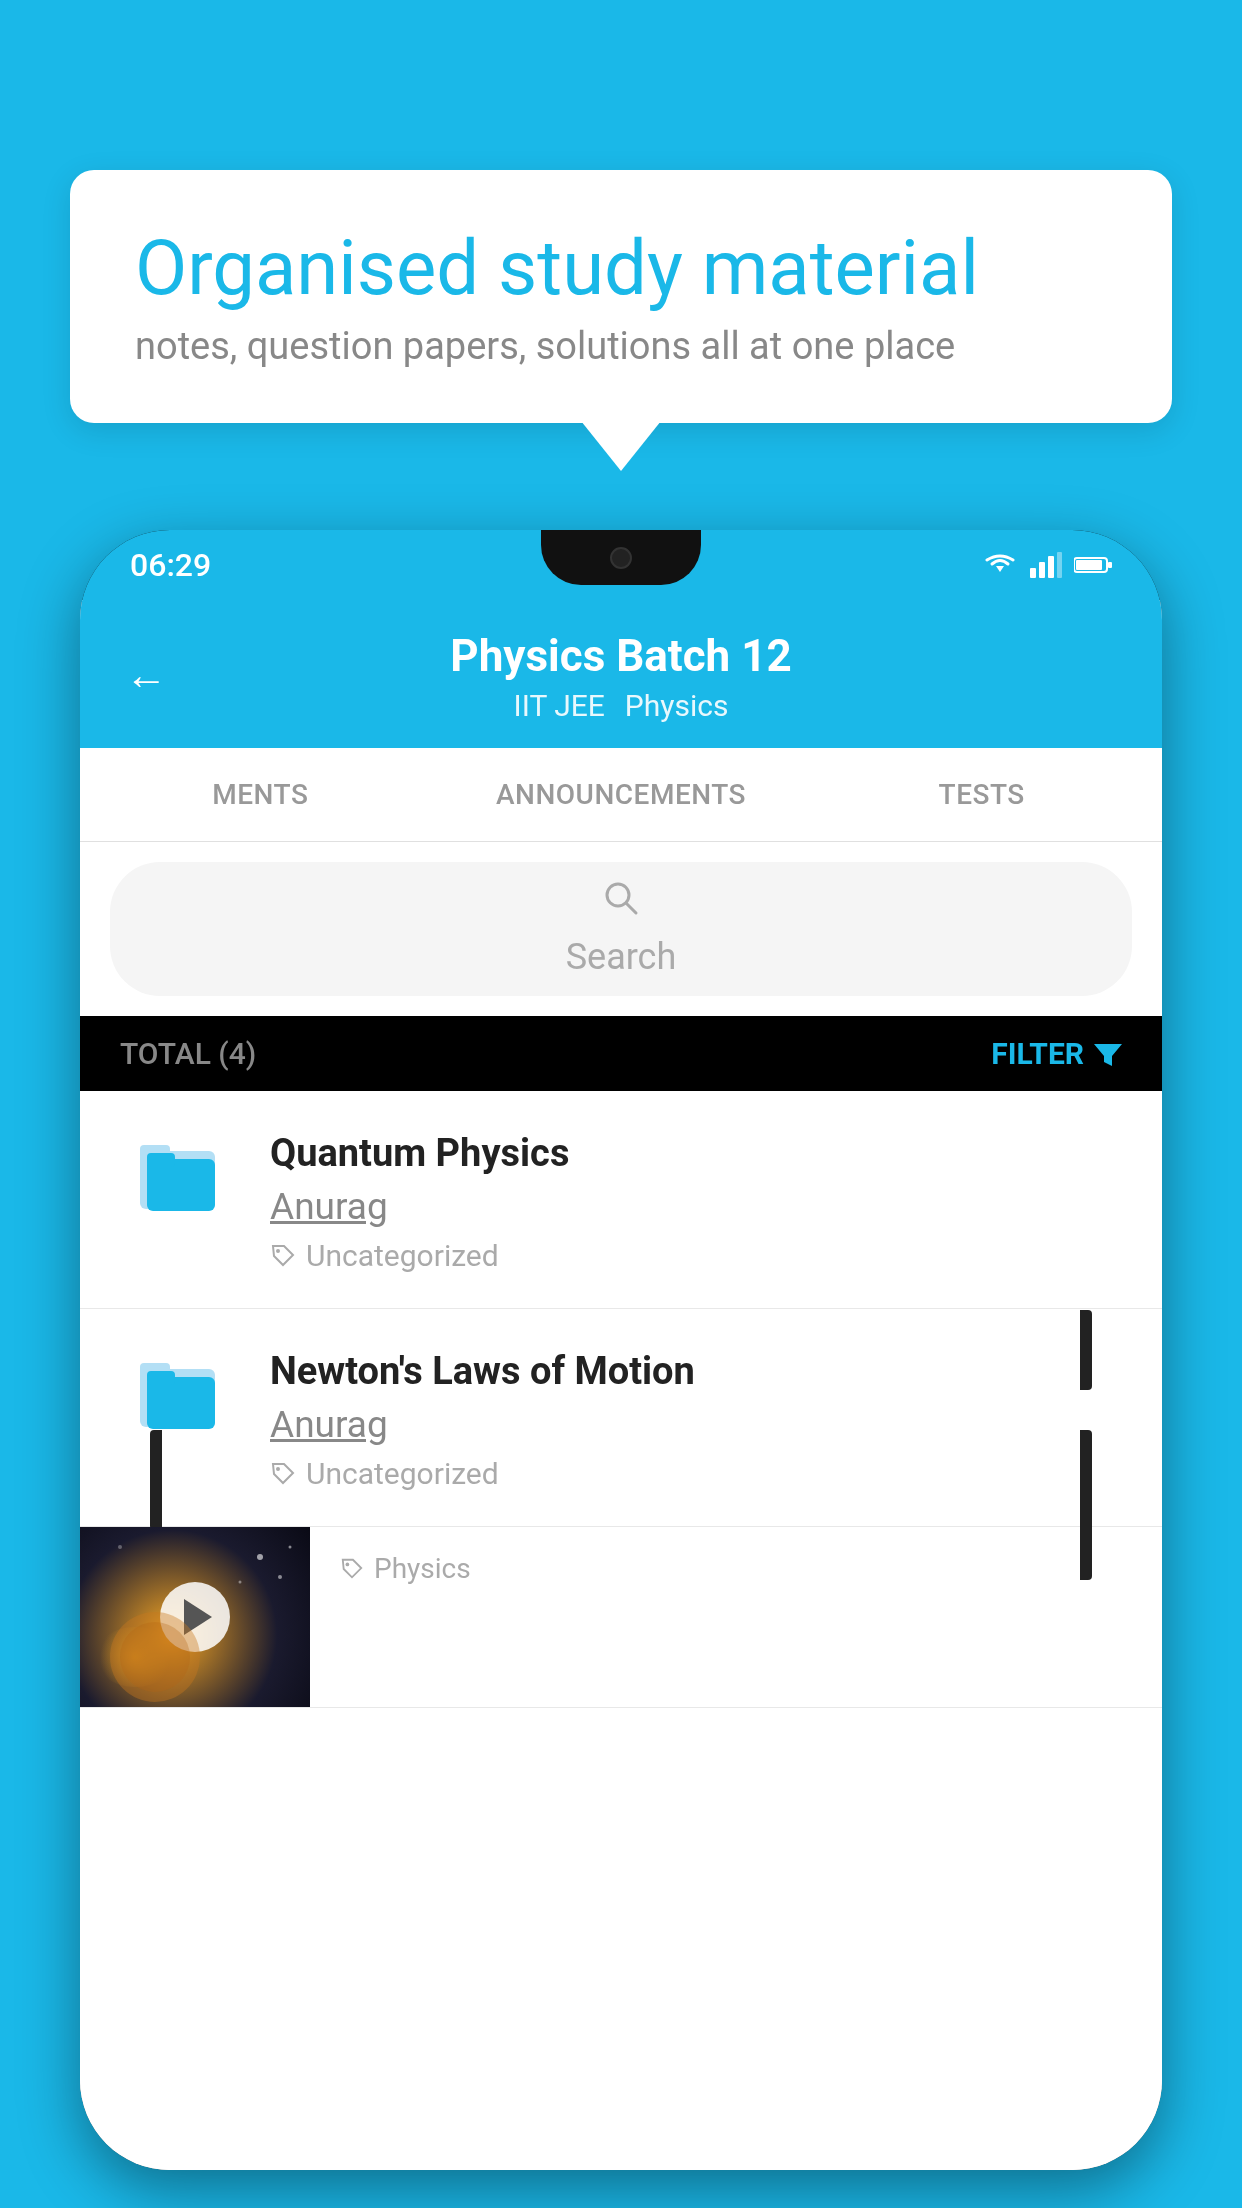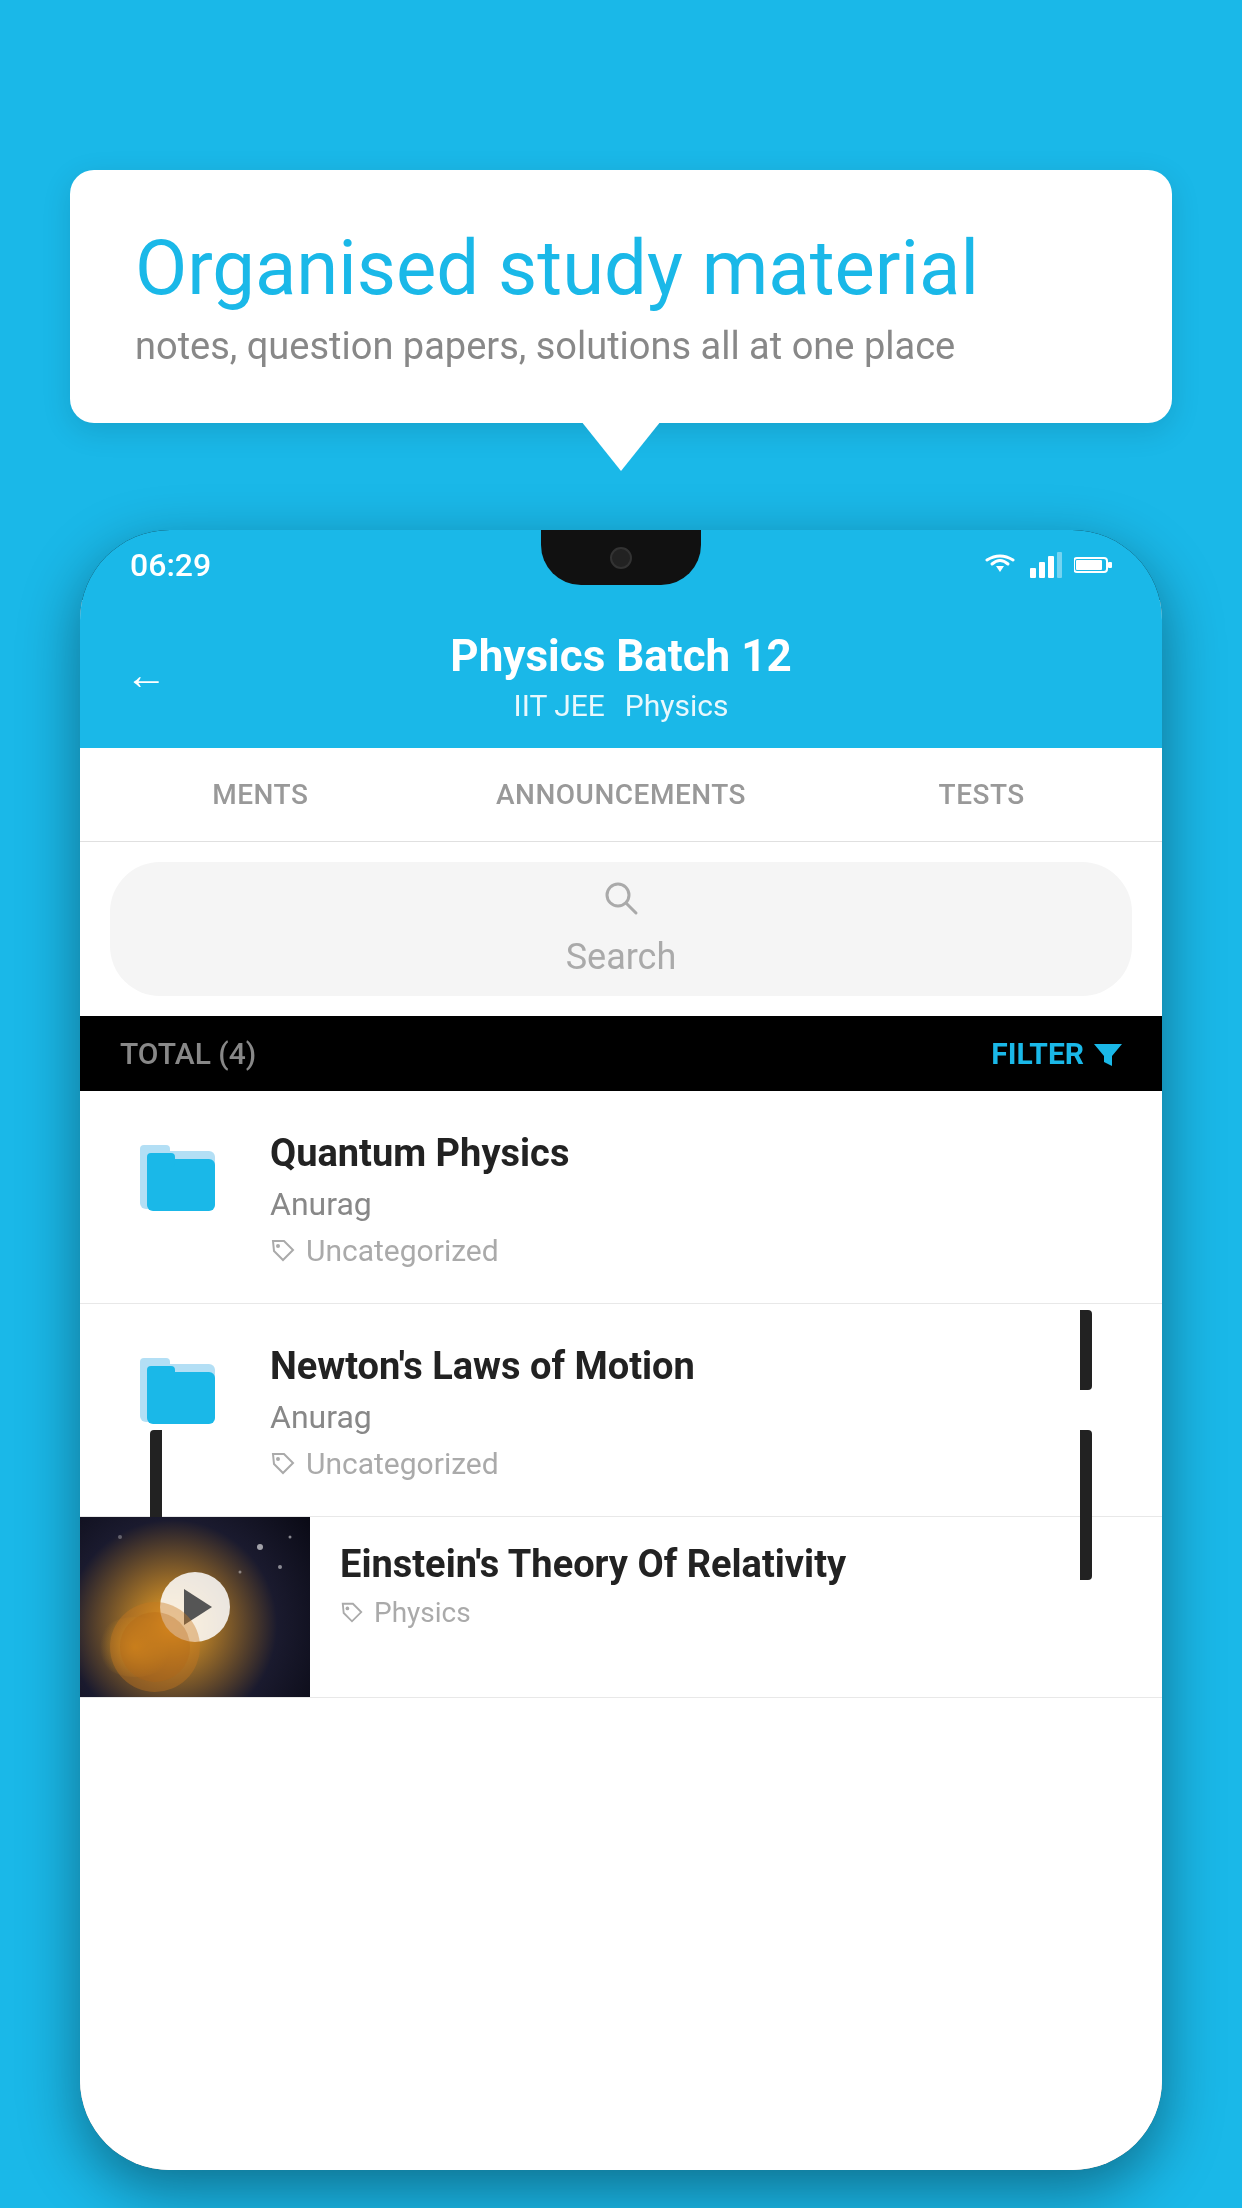--- a/index.html
+++ b/index.html
@@ -261,23 +261,24 @@
     }
 
     .video-title {
       font-size: 38px;
       font-weight: 700;
       color: #222;
       margin-bottom: 10px;
     }
 
     .video-author {
-      font-size: 32px;
+      font-size: 37px;
       color: #888;
       margin-bottom: 10px;
+      text-decoration: underline;
     }
 
     .video-tag {
       display: flex;
       align-items: center;
       gap: 10px;
       color: #aaa;
       font-size: 30px;
     }
 
@@ -533,21 +534,20 @@
             <circle cx="40" cy="20" r="2" fill="white" opacity="0.3"></circle>
 
             <circle cx="75" cy="130" r="45" fill="rgba(200,120,30,0.4)"></circle>
             <circle cx="75" cy="130" r="35" fill="rgba(180,100,20,0.3)"></circle>
           </svg>
           <div class="play-btn">
             <div class="play-triangle"></div>
           </div>
         </div>
         <div class="einstein-info">
-          <div class="einstein-title">Einstein's Theory Of Relativity</div>
           <div class="einstein-tag">
             <svg width="24" height="24" viewBox="0 0 26 26" fill="none">
               <path d="M3 3 L14 3 L23 12 L13 22 L4 13 Z" stroke="#aaa" stroke-width="2" fill="none"></path>
               <circle cx="8" cy="8" r="2" fill="#aaa"></circle>
             </svg>
             <span>Physics</span>
           </div>
         </div>
       </div>
 

